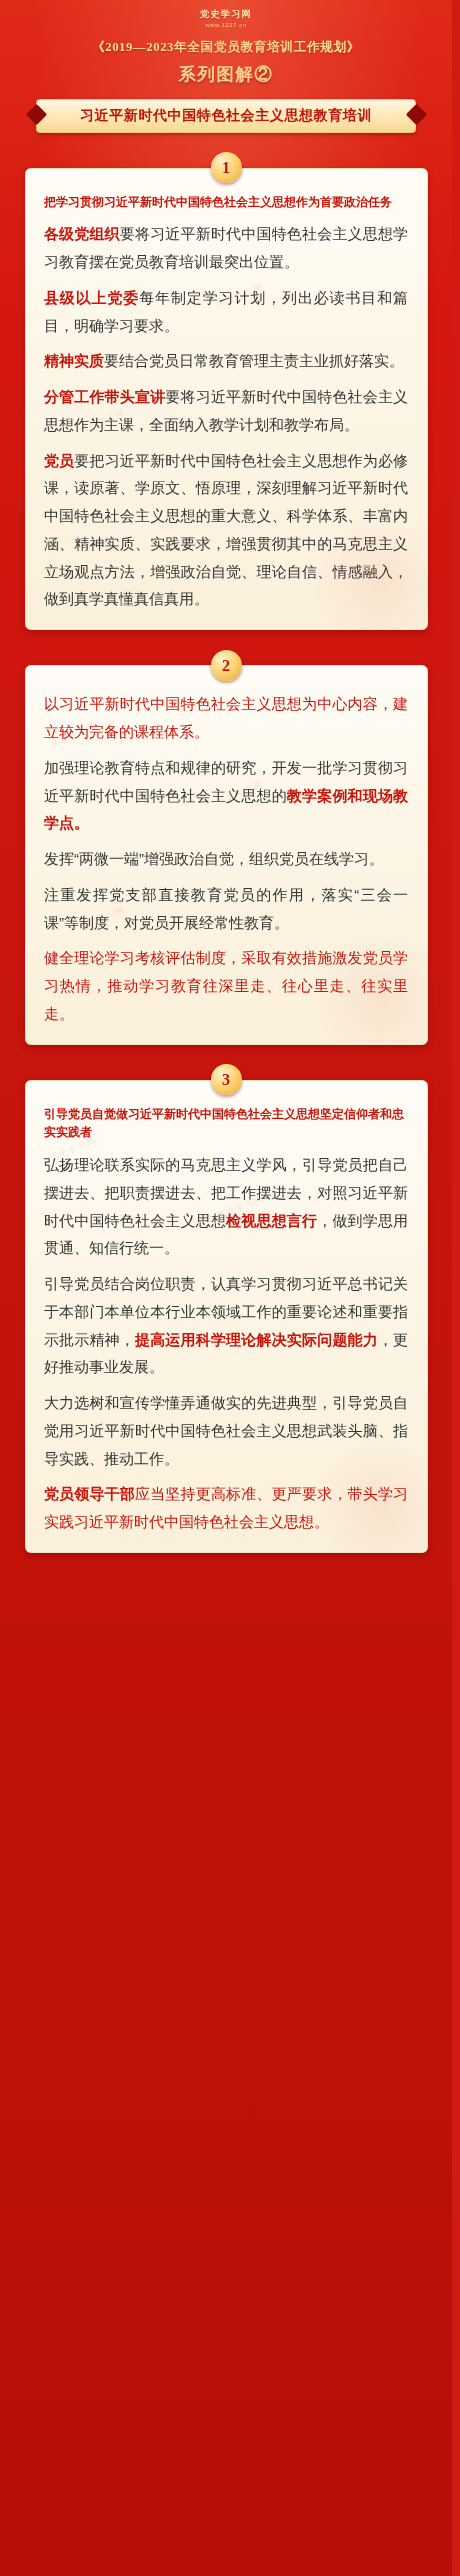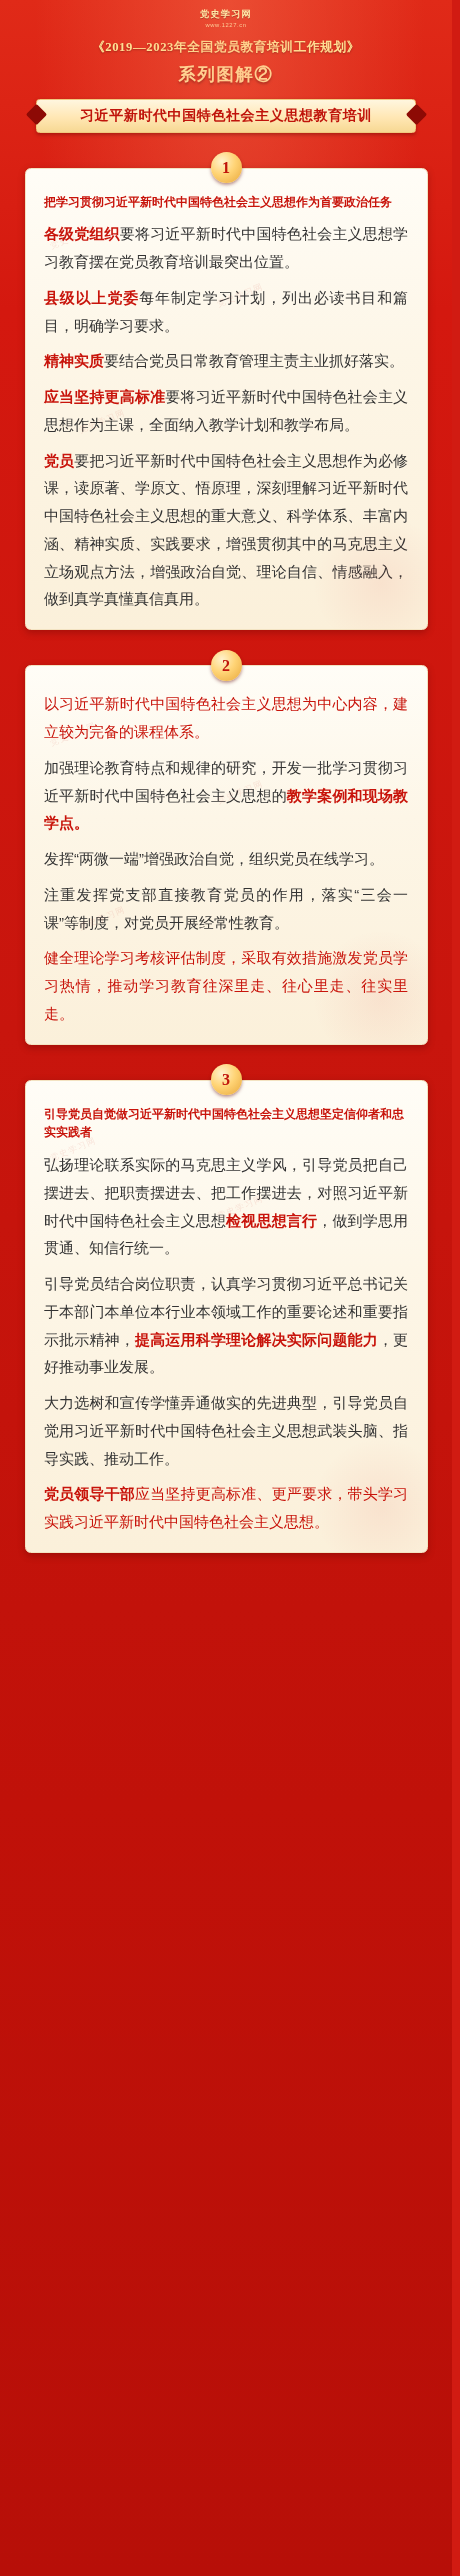--- a/index.html
+++ b/index.html
@@ -187,21 +187,21 @@
       <div class="section">
         <div class="badge">1</div>
         <div class="card">
           <div class="wm" style="left: 23px; top: 63px;">党史学习网</div>
           <div class="wm" style="left: 190px; top: 121px;">党史学习网</div>
           <div class="wm" style="left: 52px; top: 247px;">党史学习网</div>
           <div class="card-head">把学习贯彻习近平新时代中国特色社会主义思想作为首要政治任务</div>
           <p class="para"><span class="hl">各级党组织</span><span>要将习近平新时代中国特色社会主义思想学习教育摆在党员教育培训最突出位置。</span></p>
           <p class="para"><span class="hl">县级以上党委</span><span>每年制定学习计划，列出必读书目和篇目，明确学习要求。</span></p>
           <p class="para"><span class="hl">精神实质</span><span>要结合党员日常教育管理主责主业抓好落实。</span></p>
-          <p class="para"><span class="hl">应当坚持更高标准</span><span>要将习近平新时代中国特色社会主义思想作为主课，全面纳入教学计划和教学布局。</span></p>
+          <p class="para"><span class="hl">分管工作带头宣讲</span><span>要将习近平新时代中国特色社会主义思想作为主课，全面纳入教学计划和教学布局。</span></p>
           <p class="para"><span class="hl">党员</span><span>要把习近平新时代中国特色社会主义思想作为必修课，读原著、学原文、悟原理，深刻理解习近平新时代中国特色社会主义思想的重大意义、科学体系、丰富内涵、精神实质、实践要求，增强贯彻其中的马克思主义立场观点方法，增强政治自觉、理论自信、情感融入，做到真学真懂真信真用。</span></p>
         </div>
       </div>
       <div class="section">
         <div class="badge">2</div>
         <div class="card">
           <div class="wm" style="left: 23px; top: 63px;">党史学习网</div>
           <div class="wm" style="left: 190px; top: 121px;">党史学习网</div>
           <div class="wm" style="left: 52px; top: 247px;">党史学习网</div>
           <p class="para"><span class="hl-line">以习近平新时代中国特色社会主义思想为中心内容，建立较为完备的课程体系。</span></p>

